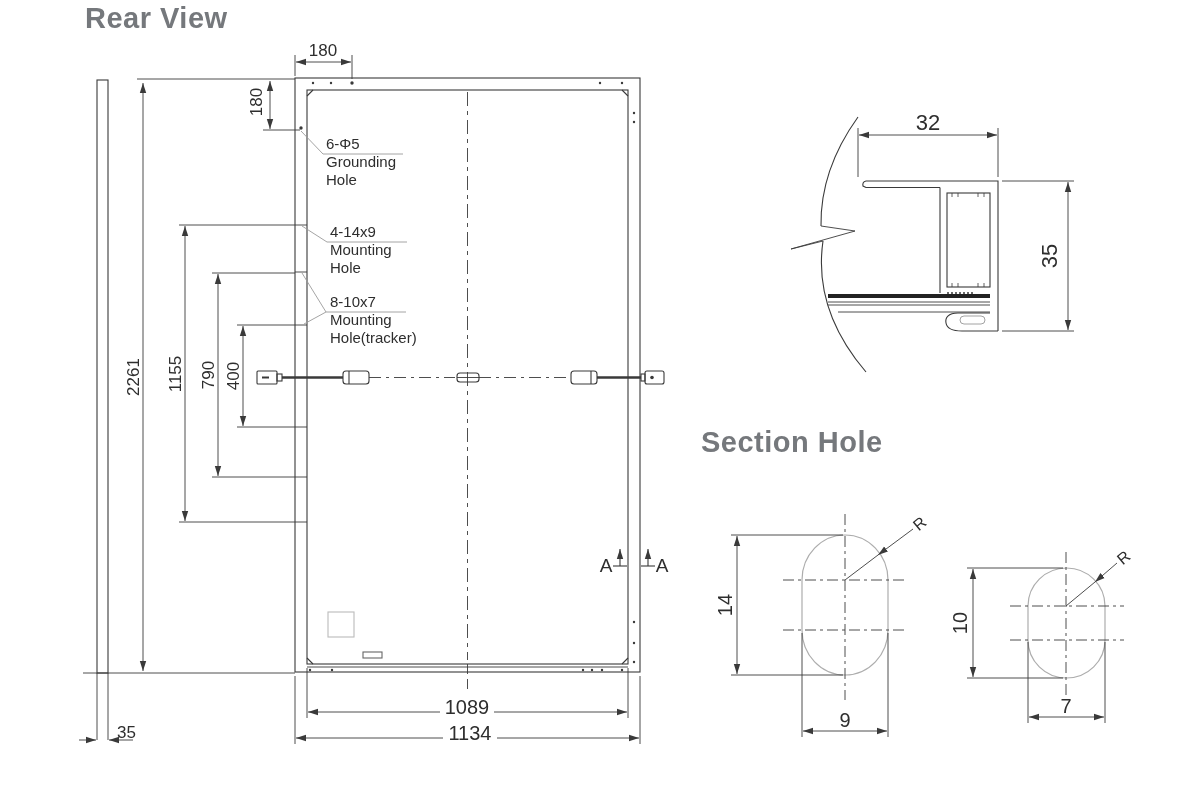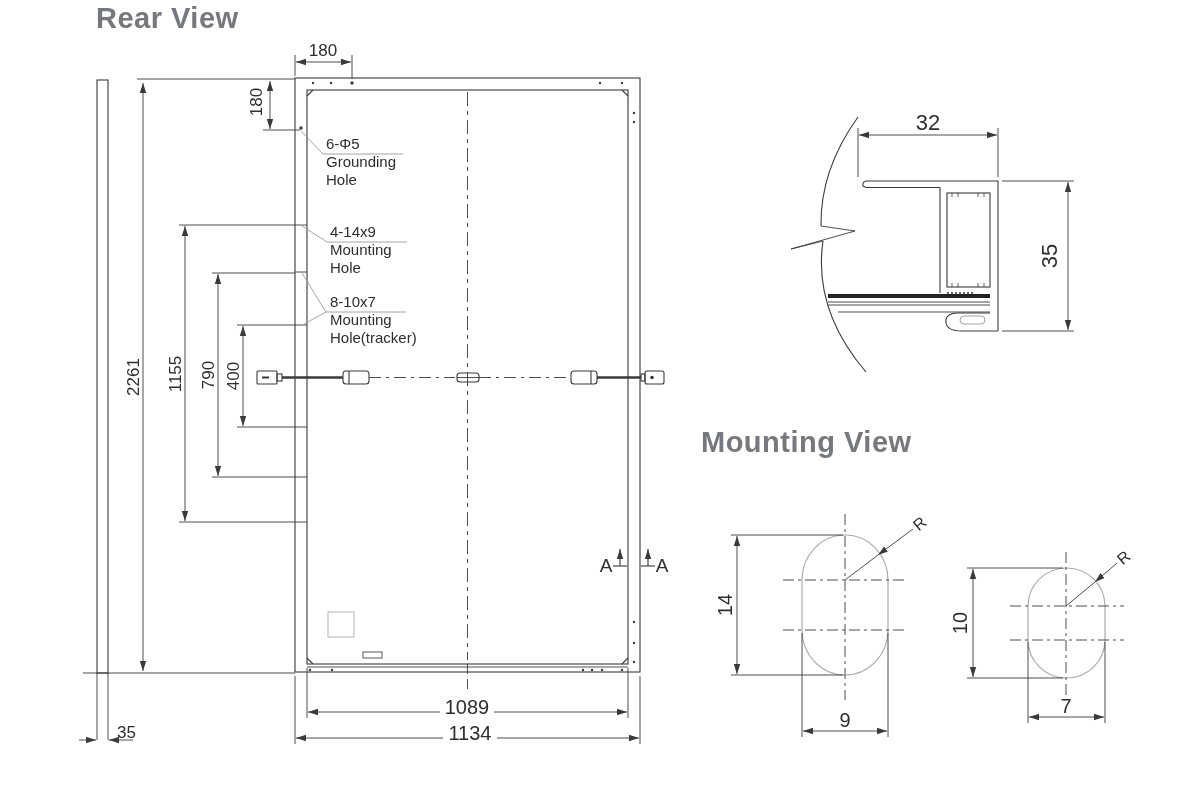--- a/index.html
+++ b/index.html
@@ -13,22 +13,22 @@
   .dimXL{font-size:22px;}
   .lbl{font-size:15px;}
   .sec{font-size:19px;}
   .rlbl{font-size:16px;}
 </style>
 </head>
 <body>
 
 <div id="canvas">
 
-  <div class="title" style="left:85px;top:2px;margin-left:11px;">Rear View</div>
-  <div class="title" style="left:701px;top:426px;">Mounting View</div>
+  <div class="title" style="left:85px;top:2px;">Rear View</div>
+  <div class="title" style="left:701px;top:426px;">Section Hole</div>
 
   <svg width="1200" height="800" viewBox="0 0 1200 800">
     <defs>
       <marker id="mA" markerWidth="12" markerHeight="9" refX="10" refY="4" orient="auto-start-reverse" markerUnits="userSpaceOnUse">
         <path d="M0,0.8 L10,4 L0,7.2 Z" fill="#3a3a3a"></path>
       </marker>
     </defs>
 
     <g stroke="#3a3a3a" stroke-width="1.1" fill="none">
 

